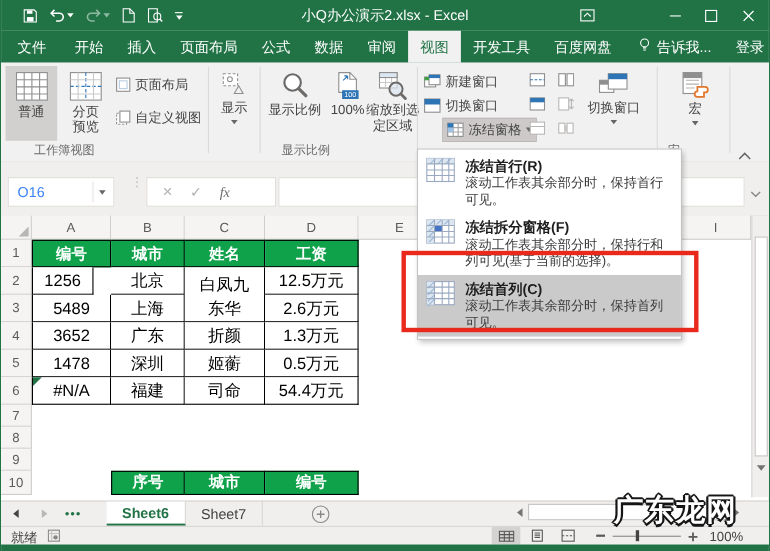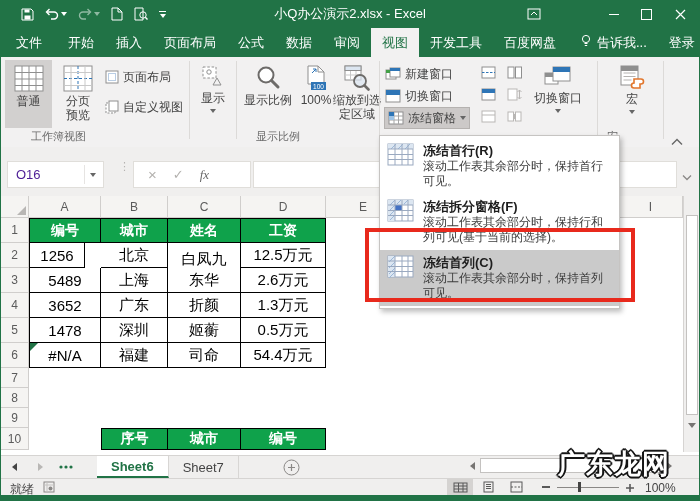--- a/index.html
+++ b/index.html
@@ -21,28 +21,28 @@
   .rtab.file{padding:0 15px;text-align:right;}
   .rtab.active{background:#f2f1f1;color:#217346;}
   .rtab.tellme{gap:5px;}
   
   .ribbon{position:absolute;left:0;top:57px;width:100%;height:90px;background:#f2f1f1;border-bottom:1px solid #d2d0ce;font-size:12px;color:#444;}
   .rsep{position:absolute;top:4px;height:78px;width:1px;background:#dcdad8;}
   .rbig{position:absolute;display:flex;flex-direction:column;align-items:center;justify-content:flex-start;gap:3px;text-align:center;line-height:1.15;padding-top:5px;box-sizing:border-box;}
   .rbig.sel{background:#d2d0cf;}
   .rsmall{position:absolute;display:flex;align-items:center;gap:4px;white-space:nowrap;height:20px;}
   .rrow{position:absolute;display:flex;align-items:center;gap:4px;white-space:nowrap;height:20px;}
-  .rrow.pressed{background:#ccc9c8;outline:1px solid #b5b2b0;}
+  .rrow.pressed{background:#ccc9c8;outline:1px solid #b5b2b0;margin-left:18px;}
   .glabel{position:absolute;bottom:3px;font-size:11px;color:#6a6a6a;text-align:left;}
   .caret-g{width:0;height:0;border-left:3px solid transparent;border-right:3px solid transparent;border-top:4px solid #666;}
   .sqbtn{position:absolute;width:20px;height:18px;display:flex;align-items:center;justify-content:center;}
   
   .fbar{position:absolute;left:0;top:147px;width:100%;height:49px;background:#f0efee;border-bottom:1px solid #cfcdcb;}
   .whitebox{position:absolute;background:#fff;border:1px solid #e0deda;box-sizing:border-box;}
-  .namebox{left:6px;top:14px;width:97px;height:27px;font-size:13px;color:#4c1d95;line-height:25px;padding-left:8px;}
+  .namebox{left:6px;top:14px;width:97px;height:27px;font-size:13px;color:#3b82f6;line-height:25px;padding-left:8px;}
   .fxbox{left:132px;top:14px;width:118px;height:27px;display:flex;align-items:center;gap:16px;padding-left:14px;color:#b3b1ae;font-size:13px;}
   .finput{left:252px;top:14px;width:424px;height:27px;}
   .fx-i{font-style:italic;font-family:"Liberation Serif","DejaVu Serif",serif;color:#6a6a6a;}
   
   .sheet{position:absolute;left:0;top:196px;width:682px;height:259px;background:#fff;}
   .ch,.rh{position:absolute;background:#f5f4f2;color:#5b5b5b;font-size:12px;display:flex;align-items:center;justify-content:center;
           border-right:1px solid #d0cecc;border-bottom:1px solid #d0cecc;box-sizing:border-box;}
   .corner{position:absolute;left:0;top:0;width:28px;height:22px;background:#f5f4f2;border-right:1px solid #d0cecc;border-bottom:1px solid #d0cecc;box-sizing:border-box;}
   .corner i{position:absolute;right:2px;bottom:2px;width:0;height:0;border-bottom:9px solid #b8b6b4;border-left:9px solid transparent;}
   .tcell{position:absolute;display:flex;align-items:center;justify-content:center;font-size:15px;color:#000;

